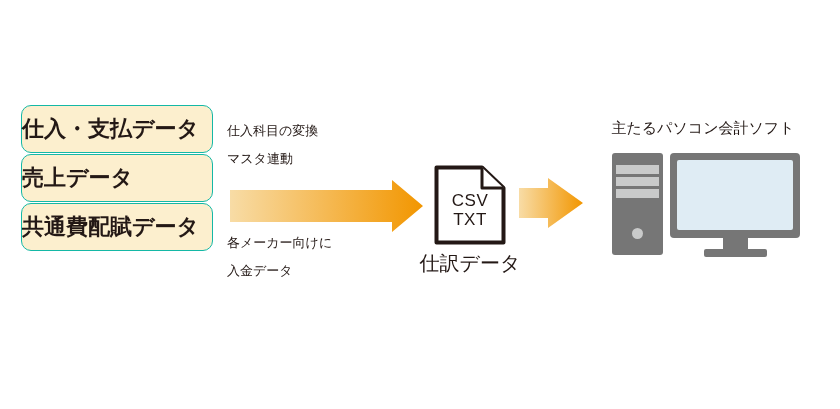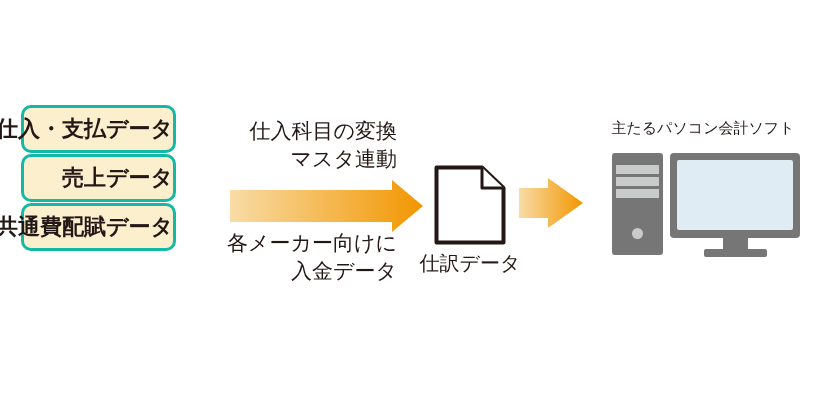--- a/index.html
+++ b/index.html
@@ -3,27 +3,27 @@
 <meta charset="utf-8">
 <style>
   html,body{margin:0;padding:0;background:#ffffff;}
   .stage{
     position:relative;width:840px;height:409px;background:#ffffff;overflow:hidden;
     font-family:"Liberation Sans","DejaVu Sans",sans-serif;color:#231815;
   }
   
   .box-stack{position:absolute;left:21px;top:105px;width:192px;}
   .data-box{
-    box-sizing:border-box;width:155px;height:48px;margin-bottom:1px;
-    background:#FCEFCE;border:3px solid #14b8a6;border-radius:10px;
-    display:flex;align-items:center;justify-content:flex-end;
+    box-sizing:border-box;width:192px;height:48px;margin-bottom:1px;
+    background:#FCEFCE;border:1px solid #14b8a6;border-radius:10px;
+    display:flex;align-items:center;justify-content:flex-start;
   }
   .data-box span{font-size:22px;font-weight:bold;letter-spacing:0px;white-space:nowrap;}
   
-  .note{position:absolute;width:170px;text-align:right;font-size:21px;line-height:28px;white-space:nowrap;}
+  .note{position:absolute;width:170px;text-align:left;font-size:13px;line-height:28px;white-space:nowrap;}
   .note-above{left:227px;top:117px;}
   .note-below{left:227px;top:229px;}
   
   .arrow-main{position:absolute;left:230px;top:180px;}
   .arrow-small{position:absolute;left:519px;top:178px;}
   
   .doc{position:absolute;left:434px;top:165px;width:72px;height:80px;}
   .doc-svg{position:absolute;left:0;top:0;}
   .doc-text{
     position:absolute;left:0;top:26px;width:72px;text-align:center;
@@ -76,20 +76,24 @@
   <div class="note note-below">
     <div>各メーカー向けに</div>
     <div>入金データ</div>
   </div>
 
   <div class="doc">
     <svg class="doc-svg" width="72" height="80" viewBox="0 0 72 80">
       <path d="M2.5,2.5 H48 L69.5,23 V77.5 H2.5 Z" fill="#ffffff" stroke="#231815" stroke-width="4" stroke-linejoin="round"></path>
       <path d="M48,2.5 V23 H69.5" fill="#ffffff" stroke="#231815" stroke-width="3" stroke-linejoin="round"></path>
     </svg>
+    <div class="doc-text">
+      <div>CSV</div>
+      <div>TXT</div>
+    </div>
   </div>
   <div class="doc-caption">仕訳データ</div>
 
   <svg class="arrow-small" width="64" height="50" viewBox="0 0 64 50">
     <defs>
       <linearGradient id="g2" x1="0" y1="0" x2="1" y2="0">
         <stop offset="0" stop-color="#F8DCA6"></stop>
         <stop offset="1" stop-color="#F29600"></stop>
       </linearGradient>
     </defs>

